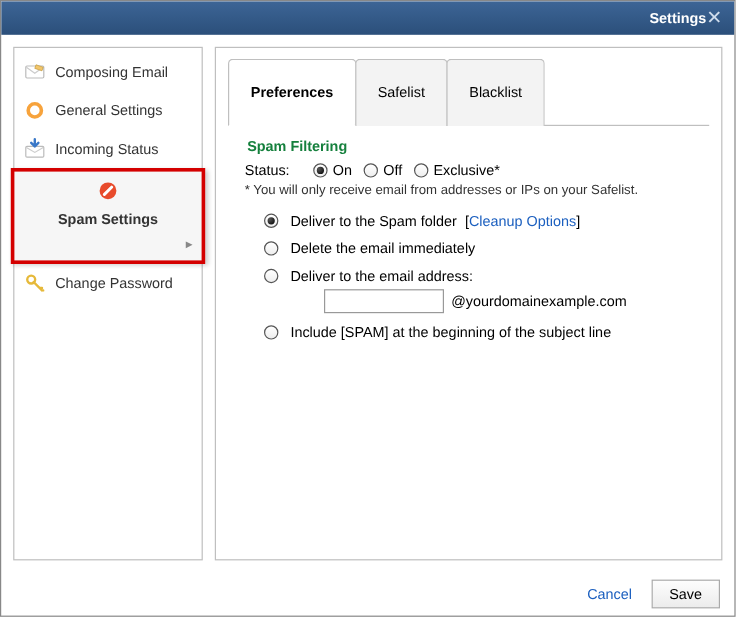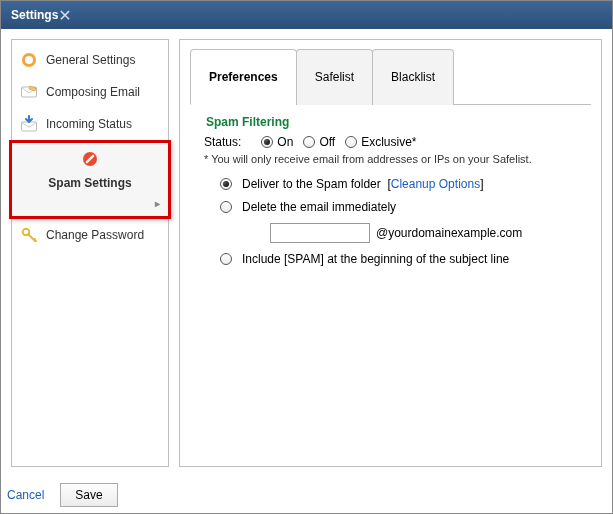--- a/index.html
+++ b/index.html
@@ -13,21 +13,21 @@
     height: 514px;
     overflow: hidden;
     border: 1px solid #888;
   }
   .titlebar {
     background: linear-gradient(#3d6596, #2b4f7a);
     color: #fff;
     font-weight: bold;
     padding: 6px 10px;
     display: flex;
-    justify-content: flex-start;
+    justify-content: flex-end;
     align-items: center;
     height: 28px;
   }
   .titlebar .close {
     font-size: 16px;
     cursor: pointer;
     font-weight: normal;
     color: #cfdcec;
   }
   .body {
@@ -152,21 +152,21 @@
     padding: 2px;
     margin-left: 50px;
   }
   .link {
     color: #1b5fbf;
     cursor: pointer;
   }
   .footer {
     height: 34px;
     display: flex;
-    justify-content: flex-start;
+    justify-content: flex-end;
     align-items: center;
     gap: 10px;
     padding: 4px 12px 2px 0;
   }
   .btn {
     padding: 4px 14px;
     border: 1px solid #aaa;
     background: linear-gradient(#fdfdfd,#ececec);
     cursor: pointer;
     font-size: 12px;
@@ -195,36 +195,36 @@
   <span>Settings</span>
   <span class="close">✕</span>
 </div>
 
 <div class="body">
   <div class="sidebar">
 
     <div class="nav-item">
       <span class="icon">
         <svg width="18" height="18" viewBox="0 0 18 18">
-            <circle cx="9" cy="9" r="5.5" fill="none" stroke="#f7a33c" stroke-width="3"></circle>
-            <circle cx="9" cy="9" r="2" fill="#fff"></circle>
-          </svg>
-      </span>
-      <span>General Settings</span>
-    </div>
-
-    <div class="nav-item">
-      <span class="icon">
-        <svg width="18" height="18" viewBox="0 0 18 18">
             <rect x="1.5" y="4" width="15" height="10" rx="1" fill="#fff" stroke="#bbb"></rect>
             <path d="M2 5l7 5 7-5" fill="none" stroke="#ccc"></path>
             <path d="M10 3 l6 2 -1 3 -6-2z" fill="#f2c66b" stroke="#c59a3e" stroke-width="0.6"></path>
           </svg>
       </span>
       <span>Composing Email</span>
+    </div>
+
+    <div class="nav-item">
+      <span class="icon">
+        <svg width="18" height="18" viewBox="0 0 18 18">
+            <circle cx="9" cy="9" r="5.5" fill="none" stroke="#f7a33c" stroke-width="3"></circle>
+            <circle cx="9" cy="9" r="2" fill="#fff"></circle>
+          </svg>
+      </span>
+      <span>General Settings</span>
     </div>
 
     <div class="nav-item">
       <span class="icon">
         <svg width="18" height="18" viewBox="0 0 18 18">
             <rect x="1.5" y="7" width="15" height="9" rx="1" fill="#fff" stroke="#bbb"></rect>
             <path d="M2 8l7 4 7-4" fill="none" stroke="#ccc"></path>
             <path d="M9 1v6M6 4l3 3 3-3" fill="none" stroke="#3a78c8" stroke-width="2" stroke-linecap="round" stroke-linejoin="round"></path>
           </svg>
       </span>
@@ -282,20 +282,24 @@
     <div class="opt">
       <span class="radio sel"></span>
       <span><span>Deliver to the Spam folder</span>&nbsp; [<span class="link">Cleanup Options</span>]</span>
     </div>
 
     <div class="opt">
       <span class="radio"></span>
       <span>Delete the email immediately</span>
     </div>
 
+    <div class="opt" style="margin-bottom:4px;">
+      <span class="radio"></span>
+      <span>Deliver to the email address:</span>
+    </div>
     <div style="display:flex;align-items:center;padding-left:30px;margin-bottom:9px;">
       <input class="inline-input" style="">
       <span style="margin-left:6px;">@yourdomainexample.com</span>
     </div>
 
     <div class="opt">
       <span class="radio"></span>
       <span>Include [SPAM] at the beginning of the subject line</span>
     </div>
   </div>

